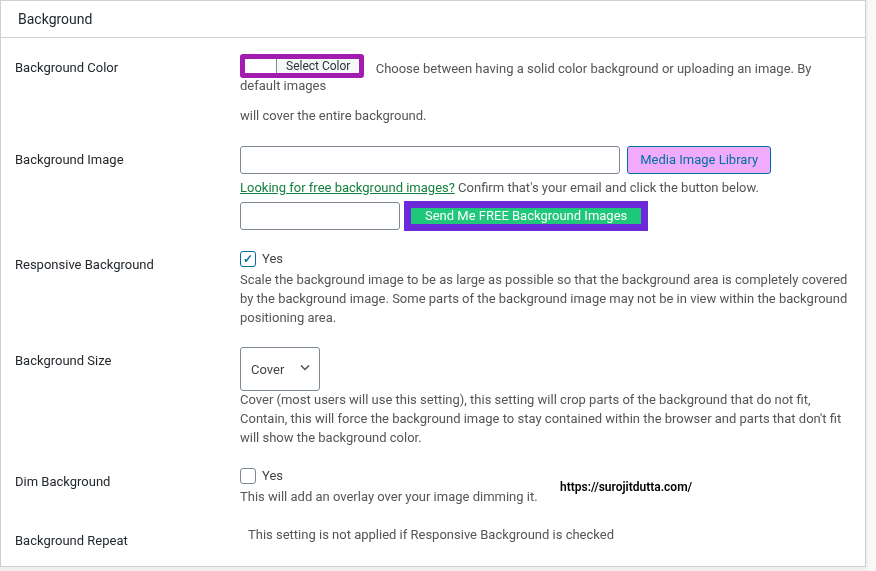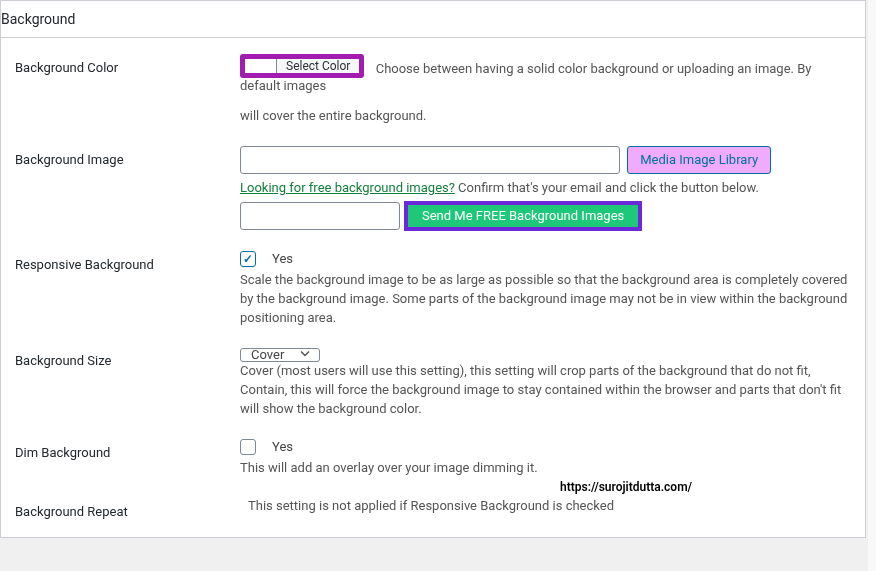--- a/index.html
+++ b/index.html
@@ -13,21 +13,21 @@
       position: relative;
     }
     .panel {
       background: #fff;
       border: 1px solid #ccd0d4;
       margin: 0;
       width: 866px;
     }
     .panel-header {
       border-bottom: 1px solid #ccd0d4;
-      padding: 10px 0;
+      padding: 10px 17px;
       font-size: 14px;
       color: #23282d;
     }
     .panel-body {
       padding: 10px 14px 14px 14px;
     }
     .form-row {
       display: flex;
       align-items: flex-start;
       margin-bottom: 20px;
@@ -93,21 +93,21 @@
       border-radius: 3px;
       padding: 0 12px;
       height: 28px;
       font-size: 13px;
       cursor: pointer;
       margin-left: 4px;
     }
     .btn-green {
       display: inline-flex;
       align-items:center;
-      border: 4px solid #6d28d9;
+      border: 7px solid #6d28d9;
       background: #1ec77a;
       color: #fff;
       border-radius: 0;
       padding: 0 14px;
       height: 30px;
       font-size: 13px;
       cursor: pointer;
       margin-left: 4px;
     }
     .link {
@@ -120,21 +120,21 @@
       color: #555;
     }
     .email-line {
       margin-top: 6px;
       display: flex;
       align-items: center;
     }
     .checkbox-line {
       display: flex;
       align-items: center;
-      gap: 16px;
+      gap: 6px;
     }
     .checkbox {
       width: 16px;
       height: 16px;
       border: 1px solid #7e8993;
       border-radius: 3px;
       background: #fff;
       display: inline-flex;
       align-items: center;
       justify-content: center;
@@ -147,21 +147,21 @@
       content: "✓";
       color: #0071a1;
       font-size: 12px;
       font-weight: bold;
       line-height: 1;
     }
     .select-box {
       border: 1px solid #7e8993;
       border-radius: 3px;
       padding: 0 26px 0 10px;
-      height: 14px;
+      height: 44px;
       font-size: 13px;
       background: #fff;
       display: inline-flex;
       align-items: center;
       position: relative;
       cursor: pointer;
       min-width: 80px;
     }
     .select-box .chev {
       position: absolute;

